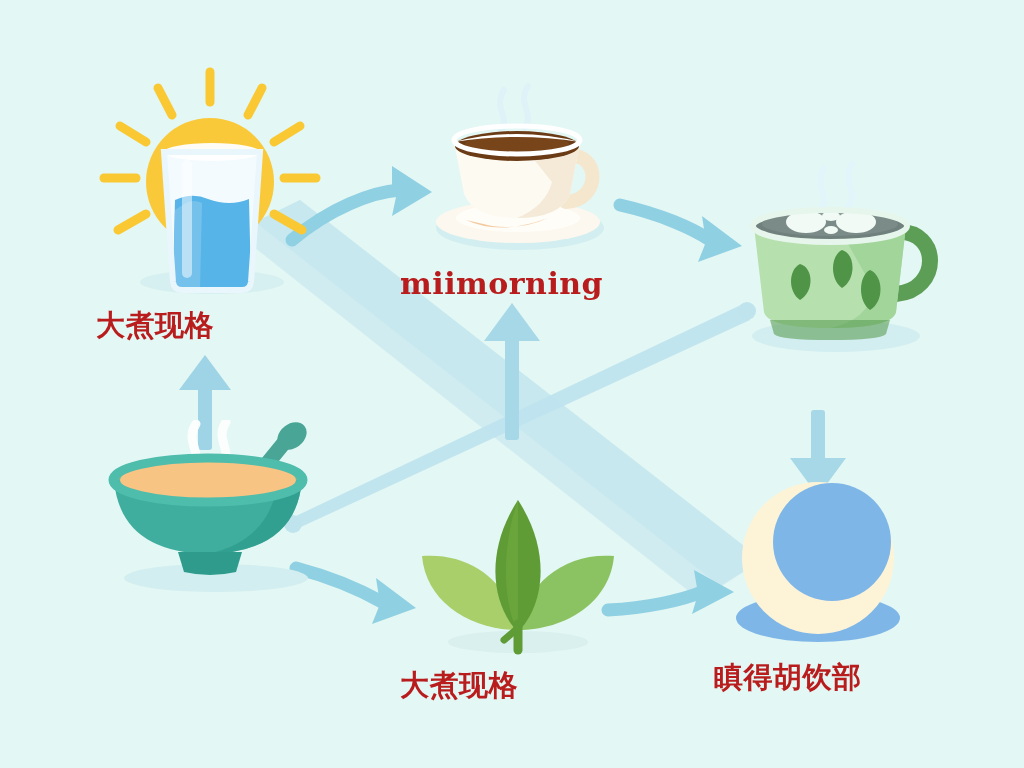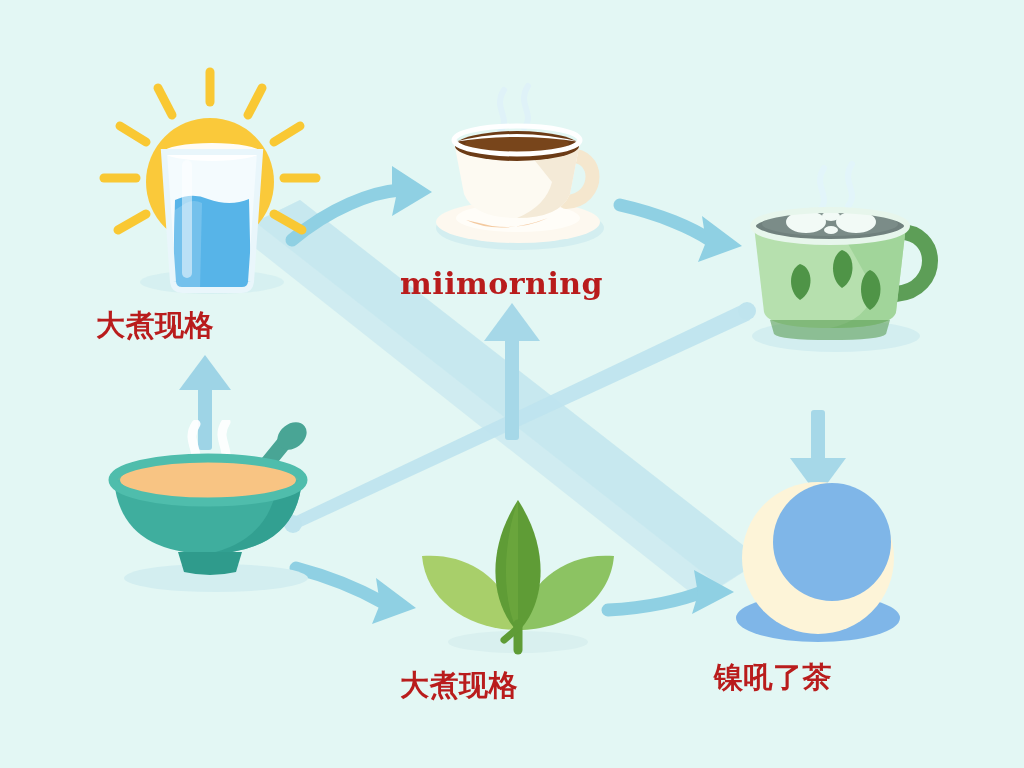--- a/index.html
+++ b/index.html
@@ -242,16 +242,16 @@
 
   <div class="node" id="node-moon">
     <svg class="art" viewBox="0 0 290 175" width="290" height="175">
 
       <ellipse cx="104" cy="138" rx="82" ry="24" fill="#7fb6e8"></ellipse>
 
       <circle cx="104" cy="78" r="76" fill="#fdf4d8"></circle>
 
       <circle cx="118" cy="62" r="59" fill="#7fb6e8"></circle>
     </svg>
-    <div class="label cjk" style="top:178px;">镍吼了茶</div>
+    <div class="label cjk" style="top:178px;">瞋得胡饮部</div>
   </div>
 
 </div>
 
 </body></html>

